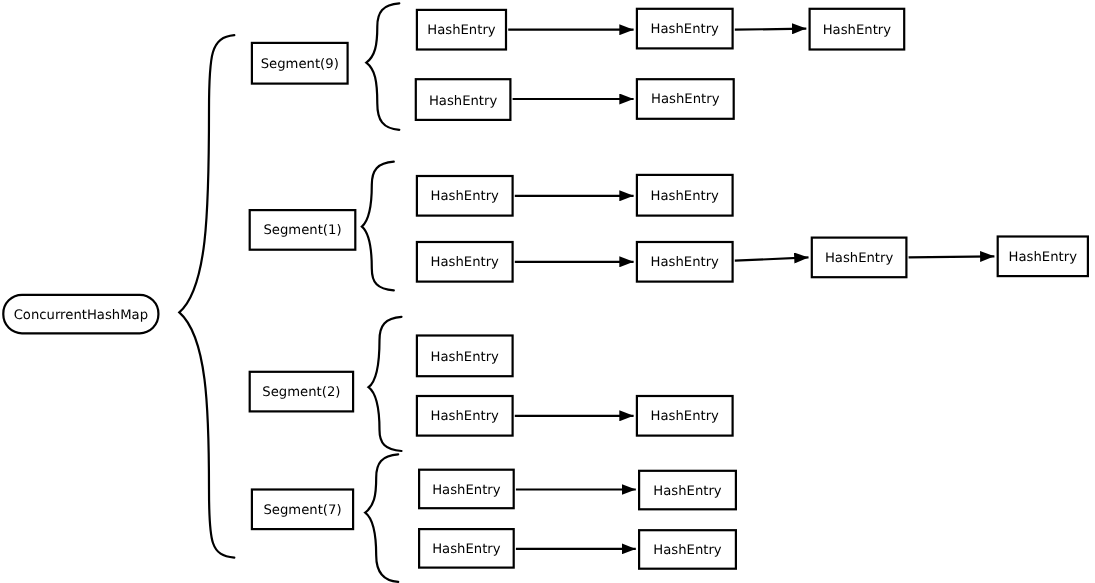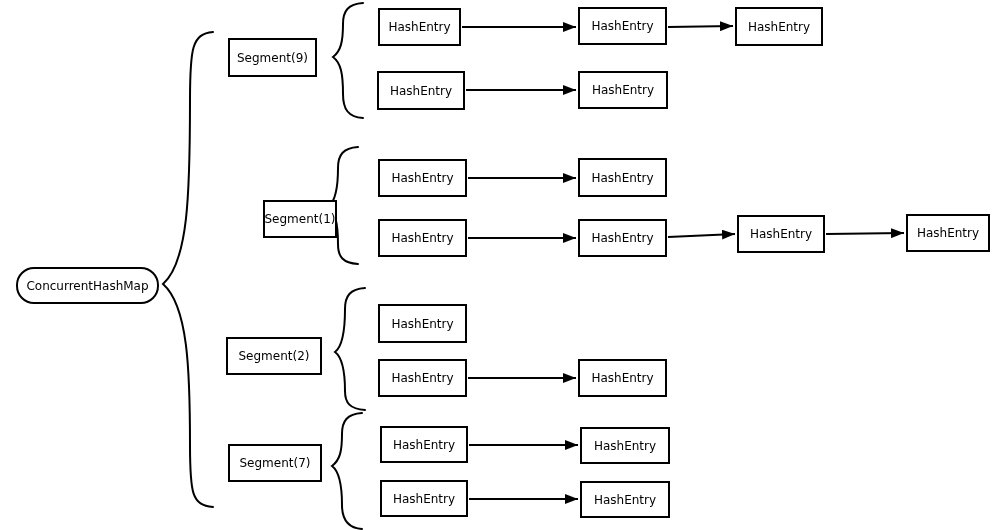--- a/index.html
+++ b/index.html
@@ -51,24 +51,24 @@
     <line class="arrow" x1="466" y1="90" x2="576" y2="90" marker-end="url(#ah)"></line>
     <line class="arrow" x1="468" y1="178" x2="576" y2="178" marker-end="url(#ah)"></line>
     <line class="arrow" x1="468" y1="238" x2="576" y2="238" marker-end="url(#ah)"></line>
     <line class="arrow" x1="668" y1="237" x2="735" y2="234" marker-end="url(#ah)"></line>
     <line class="arrow" x1="826" y1="234" x2="904" y2="233" marker-end="url(#ah)"></line>
     <line class="arrow" x1="468" y1="378" x2="576" y2="378" marker-end="url(#ah)"></line>
     <line class="arrow" x1="469" y1="445" x2="578" y2="445" marker-end="url(#ah)"></line>
     <line class="arrow" x1="469" y1="499" x2="578" y2="499" marker-end="url(#ah)"></line>
   </svg>
 
-  <div class="box" style="left:16px; top:267px; width:143px; height:37px;border-radius:18px;">ConcurrentHashMap</div>
+  <div class="box" style="left:2px; top:267px; width:143px; height:37px;border-radius:18px;">ConcurrentHashMap</div>
 
   <div class="box" style="left:228px; top:38px;  width:89px; height:39px;">Segment(9)</div>
-  <div class="box" style="left:226px; top:200px; width:74px; height:38px;margin-left:37px;">Segment(1)</div>
+  <div class="box" style="left:226px; top:190px; width:98px; height:38px;">Segment(1)</div>
   <div class="box" style="left:226px; top:337px; width:96px; height:38px;">Segment(2)</div>
   <div class="box" style="left:228px; top:444px; width:94px; height:38px;">Segment(7)</div>
 
   <div class="box" style="left:378px; top:8px; width:83px; height:38px;">HashEntry</div>
   <div class="box" style="left:578px; top:7px; width:89px; height:38px;">HashEntry</div>
   <div class="box" style="left:735px; top:7px; width:88px; height:39px;">HashEntry</div>
 
   <div class="box" style="left:377px; top:71px; width:88px; height:39px;">HashEntry</div>
   <div class="box" style="left:578px; top:71px; width:90px; height:38px;">HashEntry</div>
 

